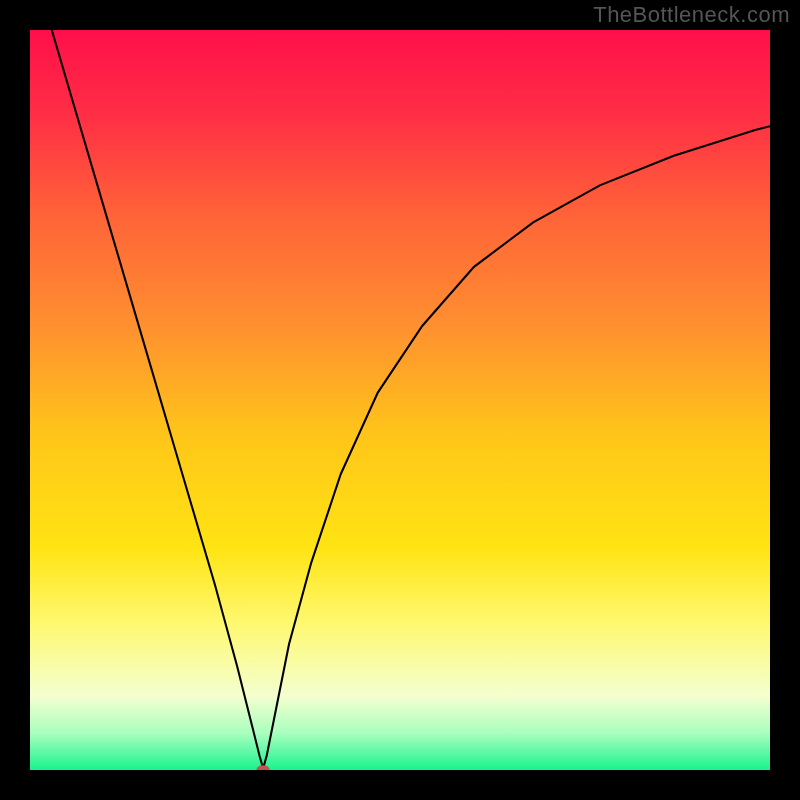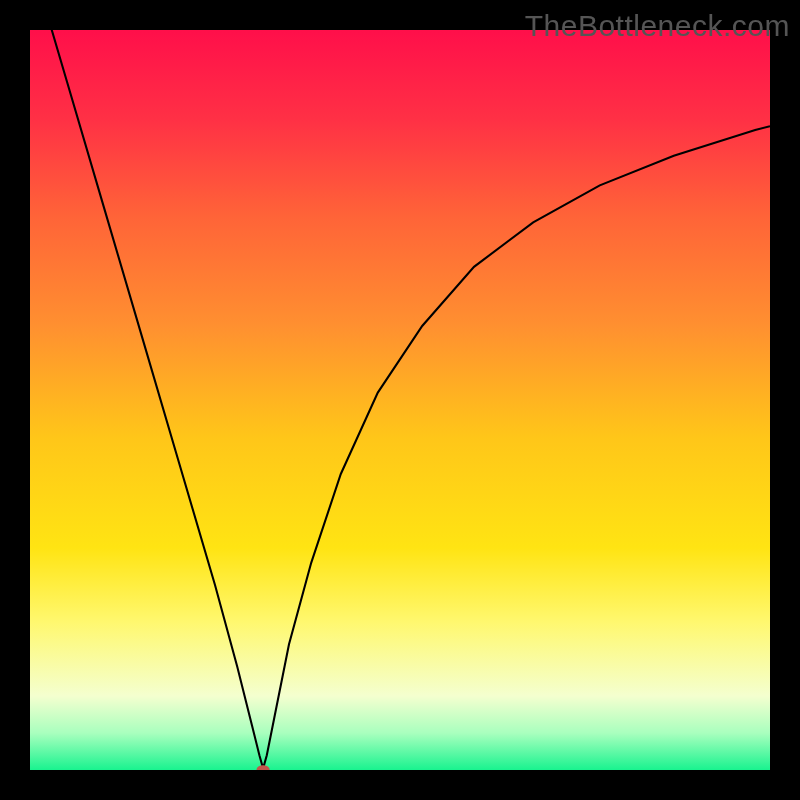--- a/index.html
+++ b/index.html
@@ -14,25 +14,24 @@
     position: relative;
     width: 800px;
     height: 800px;
     background: #000;
   }
   .watermark {
     position: absolute;
     top: 2px;
     right: 10px;
     color: #555;
-    font-size: 30px;
+    font-size: 22px;
     font-weight: 500;
     letter-spacing: 0.5px;
     z-index: 50;
-    margin-top: 7px;
   }
   .plot-area {
     position: absolute;
     left: 30px;
     top: 30px;
     width: 740px;
     height: 740px;
     overflow: hidden;
   }
   .plot-area svg {

